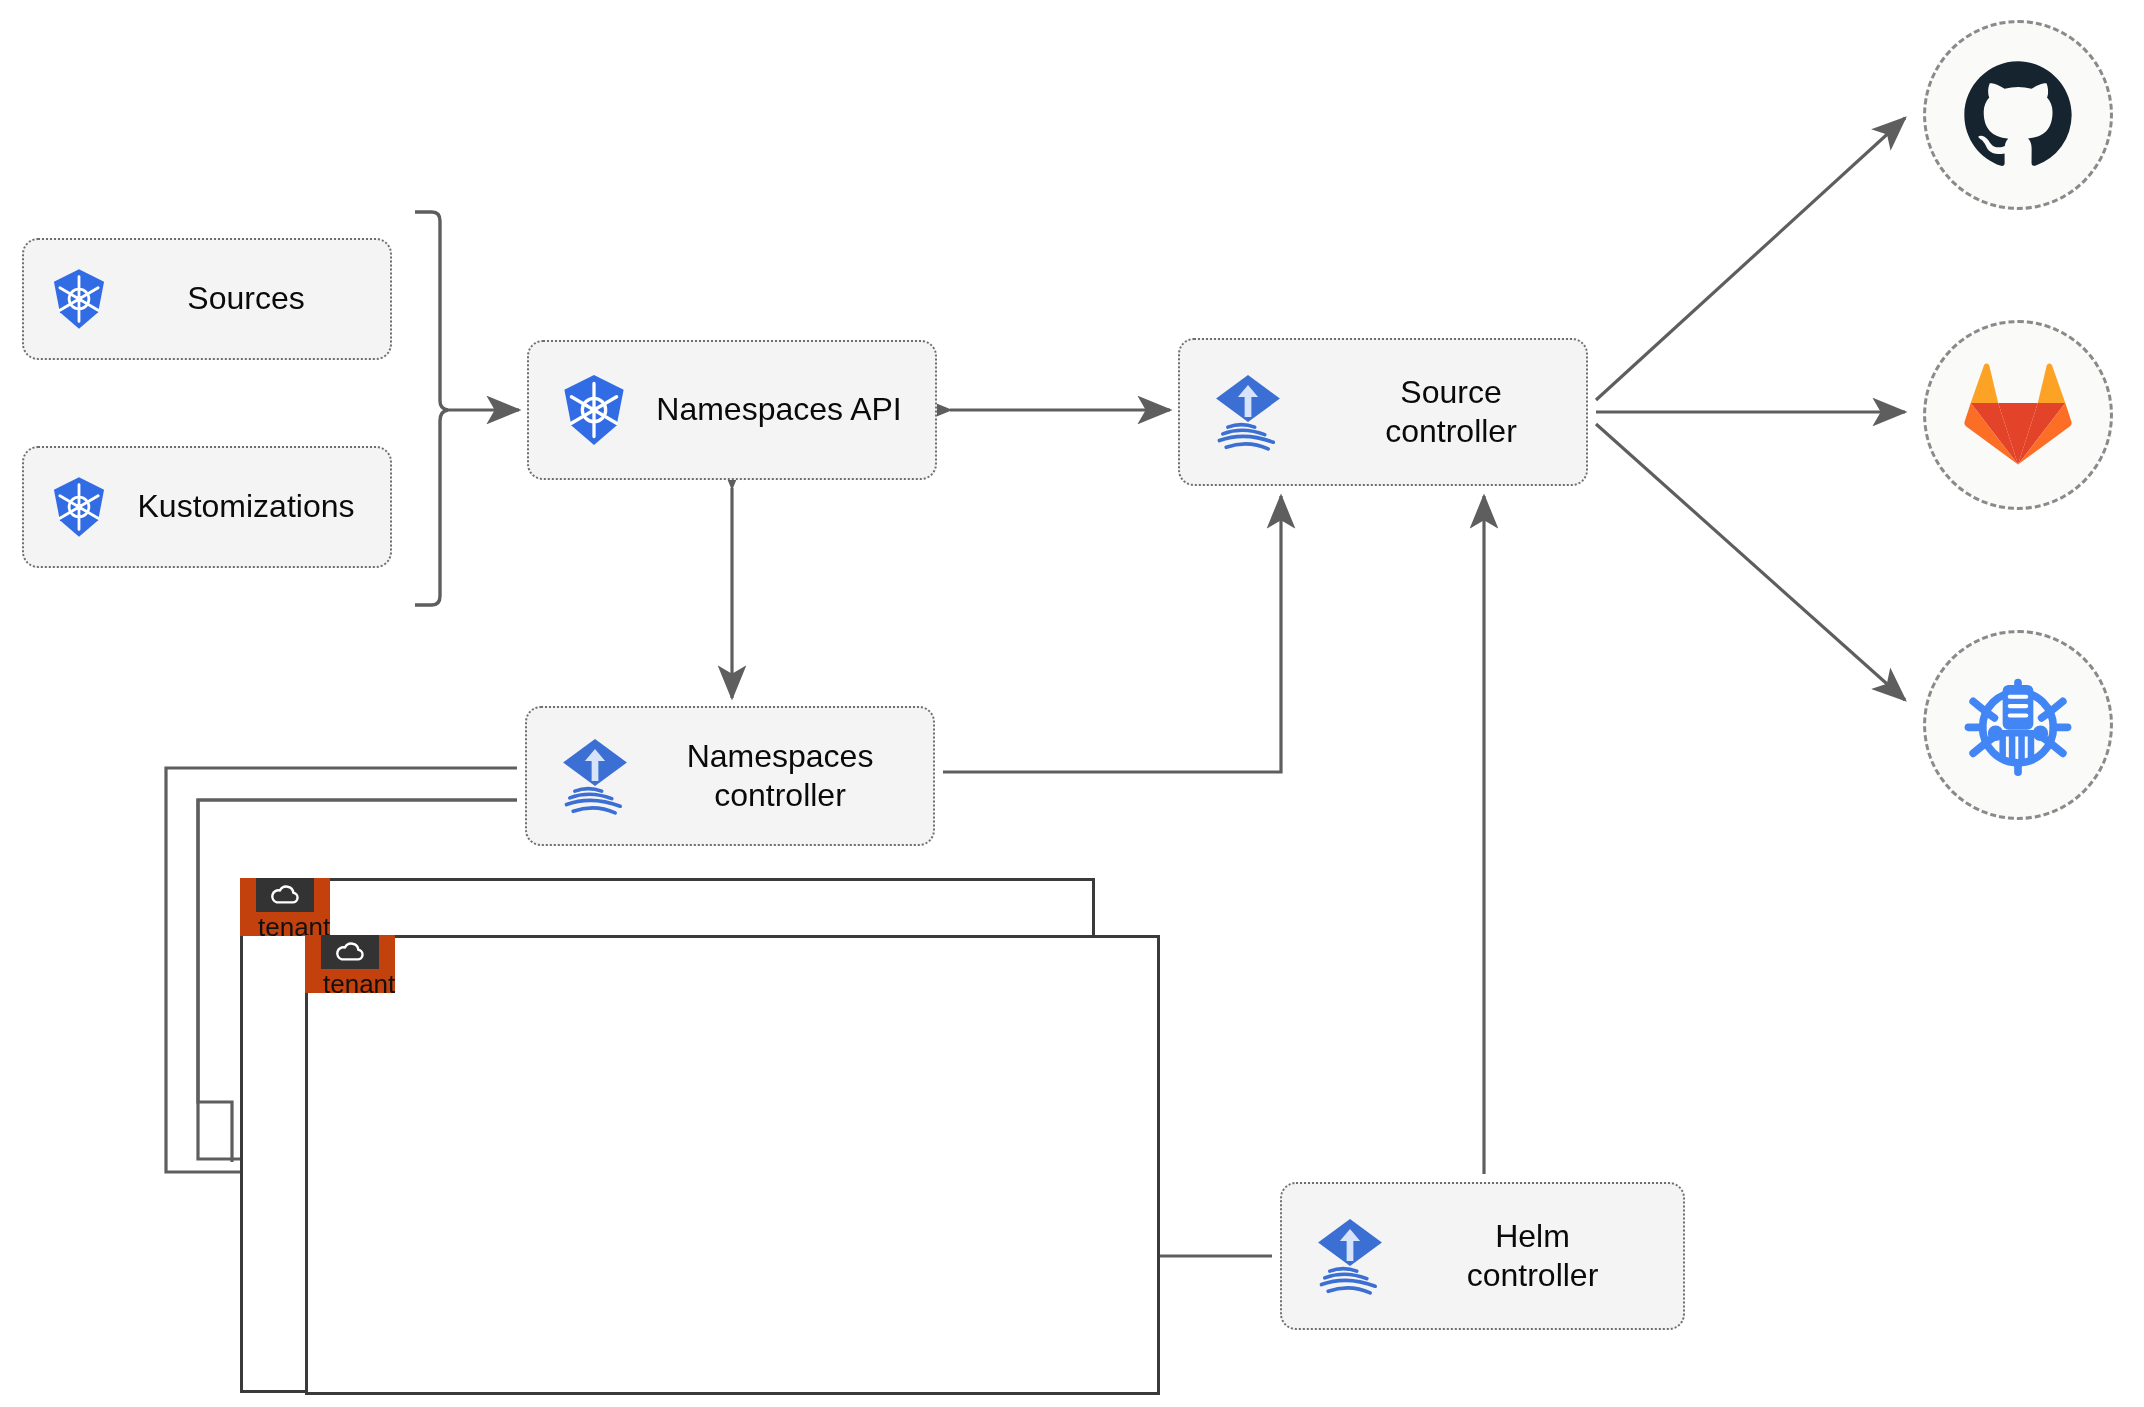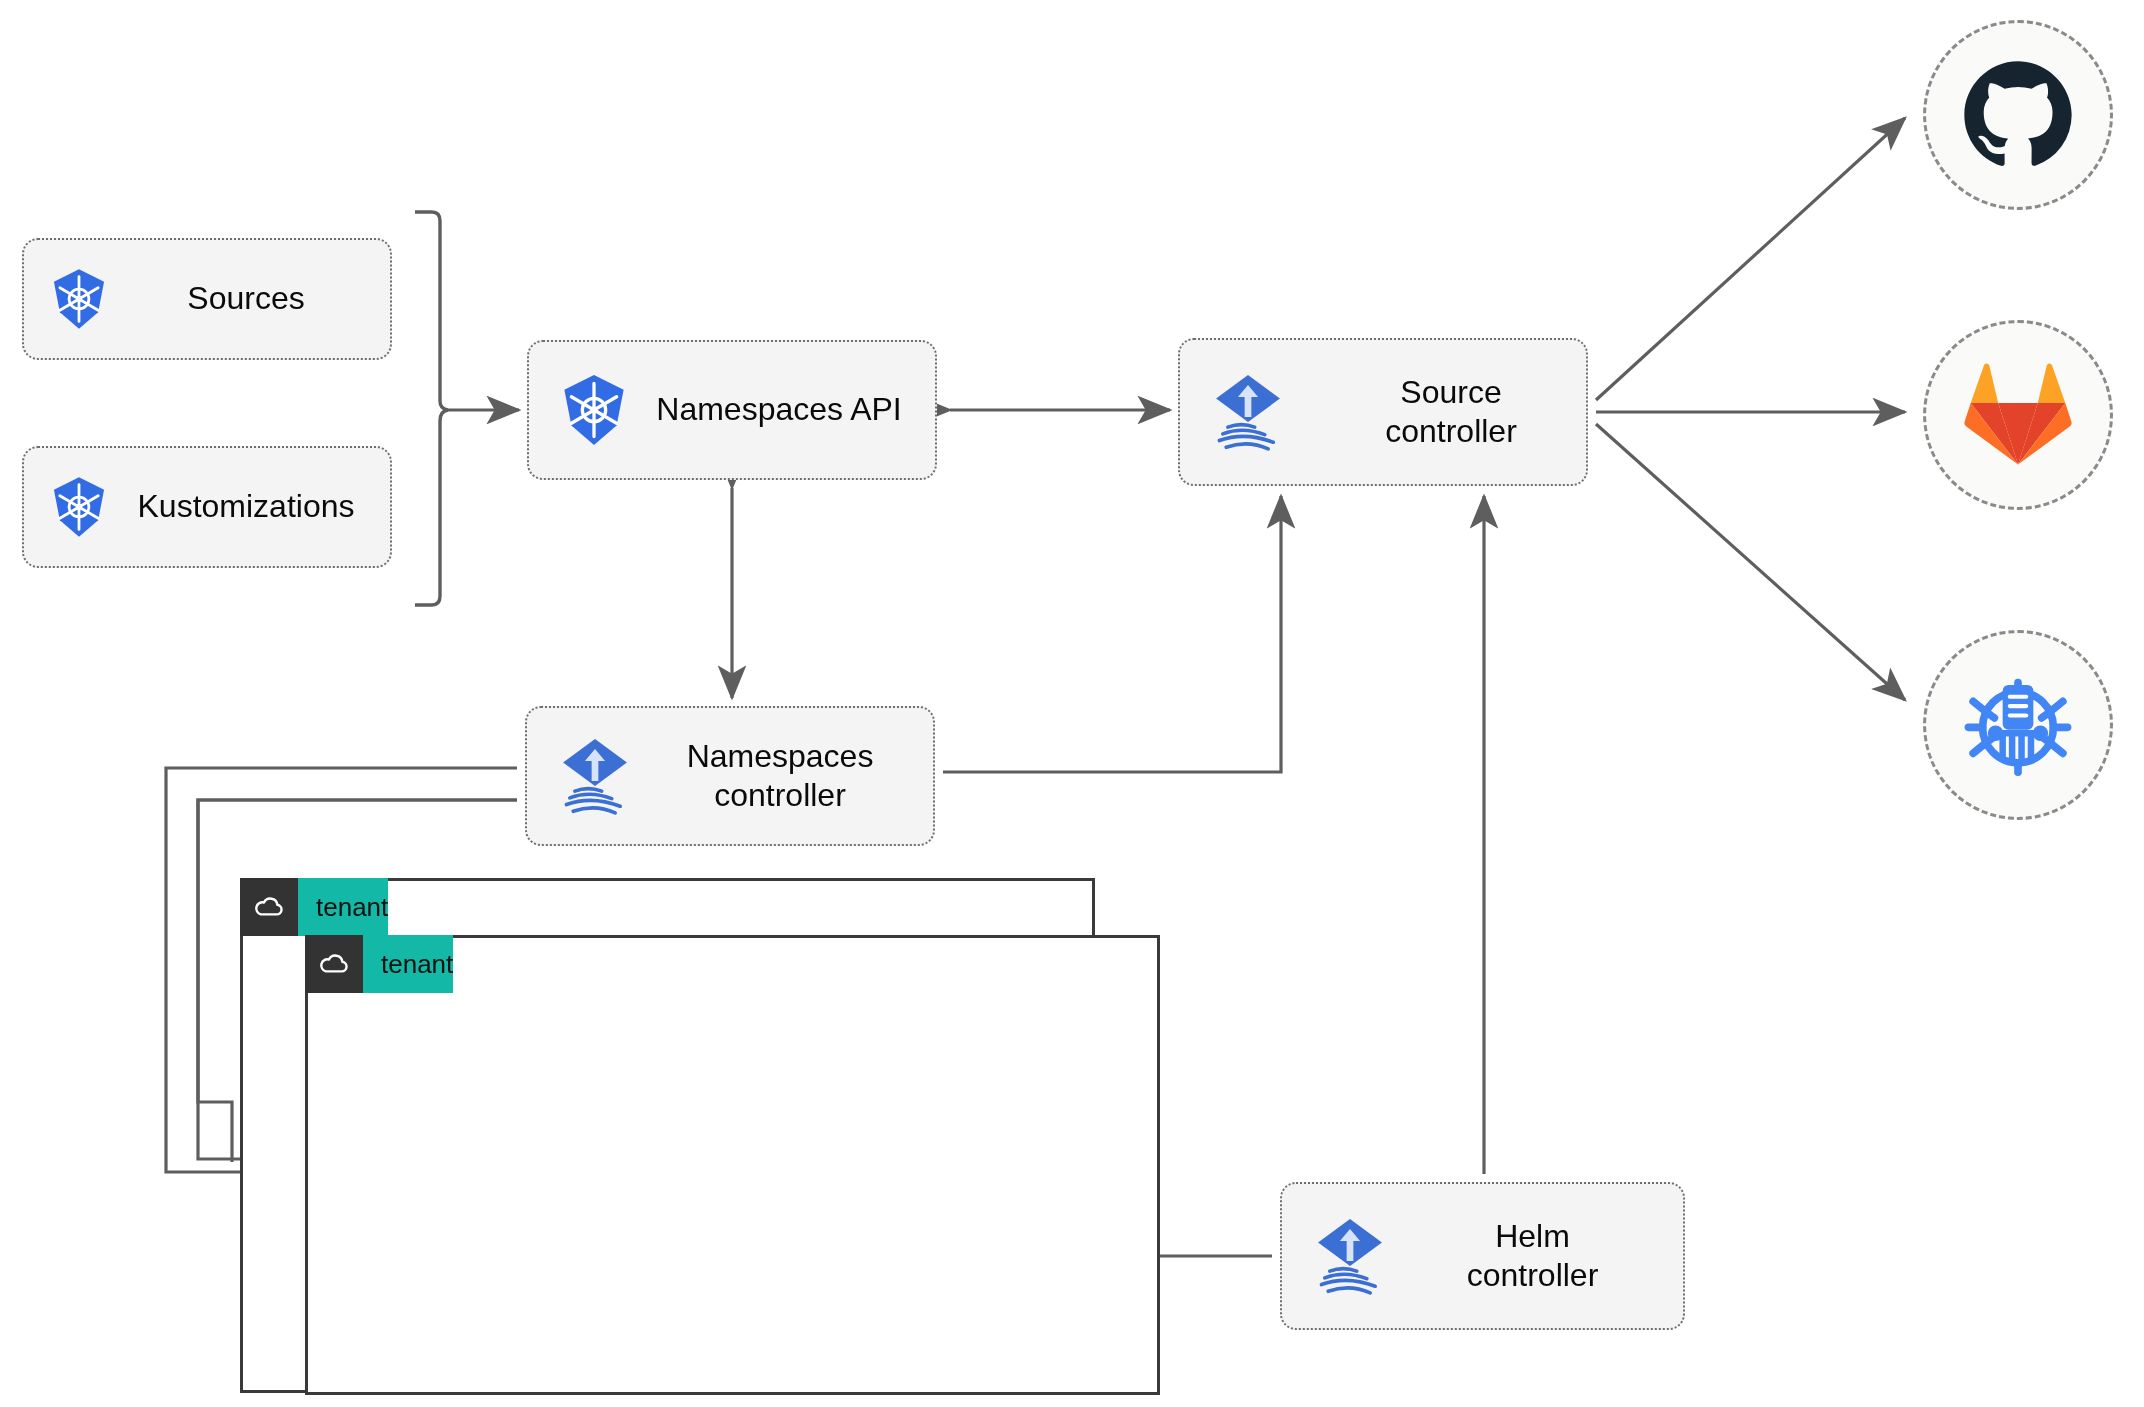--- a/index.html
+++ b/index.html
@@ -70,21 +70,22 @@
     z-index: 2;
   }
   .tenant-a { left: 240px; top: 878px; width: 855px; height: 515px; z-index: 2; }
   .tenant-b { left: 305px; top: 935px; width: 855px; height: 460px; z-index: 4; }
   .tenant .tab {
     position: absolute;
     left: -3px; top: -3px;
     height: 58px;
     display: flex;
     align-items: center;
-    background: #14b8a6;
+    background: #c2410c;
+    flex-direction: column;
   }
   .tenant .tab .cloudbox {
     width: 58px; height: 58px;
     background: #333333;
     display: flex; align-items: center; justify-content: center;
   }
   .tenant .tab .tname {
     padding-left: 18px;
     font-size: 26px;
     color: #111111;

